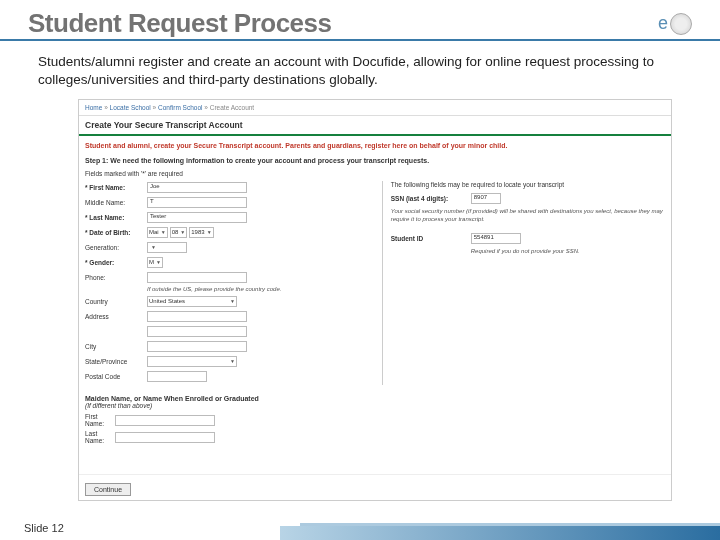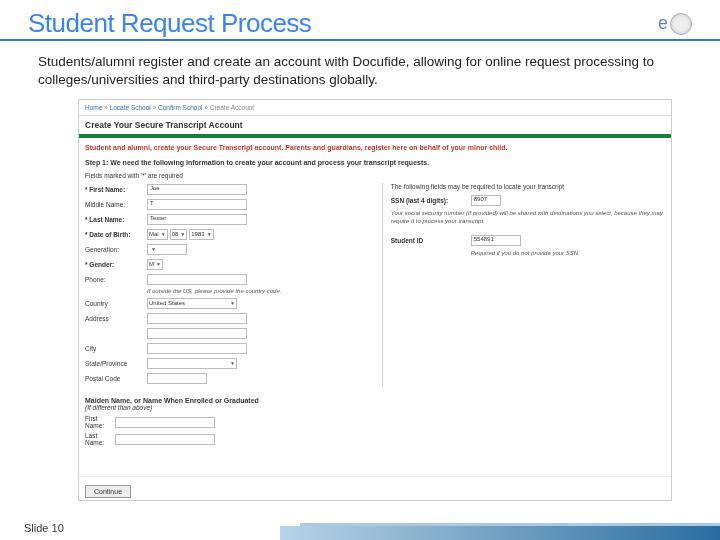--- a/index.html
+++ b/index.html
@@ -1,28 +1,28 @@
 <!DOCTYPE html>
 <html><head>
 <meta charset="utf-8">
 <style>
   * { box-sizing: border-box; margin: 0; padding: 0; }
   body { width: 720px; height: 540px; font-family: Arial, sans-serif; background: #fff; position: relative; overflow: hidden; }
   .header { display: flex; justify-content: space-between; align-items: center; padding: 8px 28px 0 28px; border-bottom: 2px solid #3a7aa8; margin-bottom: 8px; }
-  .title { font-size: 26px; font-weight: normal; color: #3b82f6; letter-spacing: -0.5px; }
+  .title { font-size: 26px; font-weight: bold; color: #737373; letter-spacing: -0.5px; }
   .logo { display: flex; align-items: center; gap: 2px; }
   .logo-e { font-size: 18px; font-weight: 300; color: #5a8fb5; }
   .logo-mn { font-size: 7px; color: #555; position: relative; top: -10px; left: 6px; }
   .logo-seal { width: 22px; height: 22px; border-radius: 50%; border: 1px solid #aaa; display: inline-block; position: relative; background: radial-gradient(circle, #eee 40%, #ccc 100%); }
   .logo-text { font-size: 16px; color: #555; letter-spacing: 1px; }
   .intro { font-size: 13.5px; color: #222; padding: 4px 56px 6px 38px; line-height: 1.35; }
   .screenshot { margin: 4px 48px 0 78px; border: 1px solid #ccc; background: #fff; height: 402px; font-size: 7px; color: #333; position: relative; overflow: hidden; }
   .crumb { padding: 4px 6px; color: #888; font-size: 6.5px; }
   .crumb span.link { color: #3a6ea5; }
-  .section-title { font-weight: bold; font-size: 8.5px; padding: 4px 6px 4px 6px; border-top: 1px solid #ddd; border-bottom: 4px solid #15803d; margin-bottom: 4px; }
+  .section-title { font-weight: bold; font-size: 8.5px; padding: 4px 6px 4px 6px; border-top: 1px solid #ddd; border-bottom: 2px solid #15803d; margin-bottom: 4px; }
   .red-warning { color: #c0392b; font-weight: bold; font-size: 7px; padding: 2px 6px 6px 6px; }
   .step { font-weight: bold; font-size: 7px; padding: 2px 6px 6px 6px; }
   .req-note { font-size: 6.5px; padding: 0 6px 4px 6px; }
   .form-wrap { display: flex; padding: 0 6px; gap: 0; }
   .col-left { flex: 1; border-right: 1px solid #ccc; padding-right: 8px; }
   .col-right { flex: 0.95; padding-left: 8px; }
   .row { display: flex; align-items: center; margin-bottom: 3px; min-height: 12px; }
   .lbl { width: 62px; font-size: 6.5px; color: #333; }
   .lbl.bold { font-weight: bold; }
   .star { color: #333; font-weight: bold; }
@@ -176,15 +176,15 @@
         <span class="lbl" style="width:30px">Last Name:</span>
         <div class="inp w-lg"></div>
       </div>
   </div>
 
   <div class="continue-wrap">
     <span class="continue-btn">Continue</span>
   </div>
 </div>
 
-<div class="footer">Slide 10</div>
+<div class="footer">Slide 12</div>
 <div class="footer-bar2"></div>
 <div class="footer-bar"></div>
 
 </body></html>

